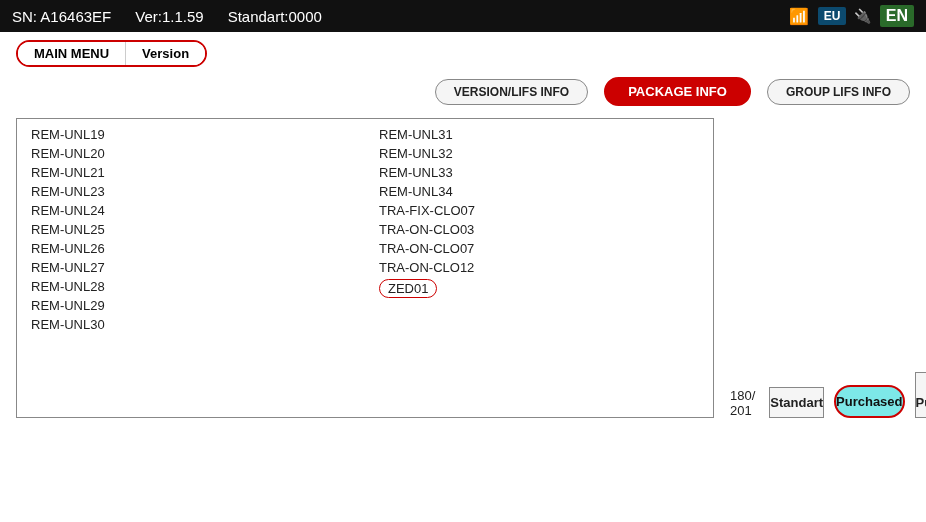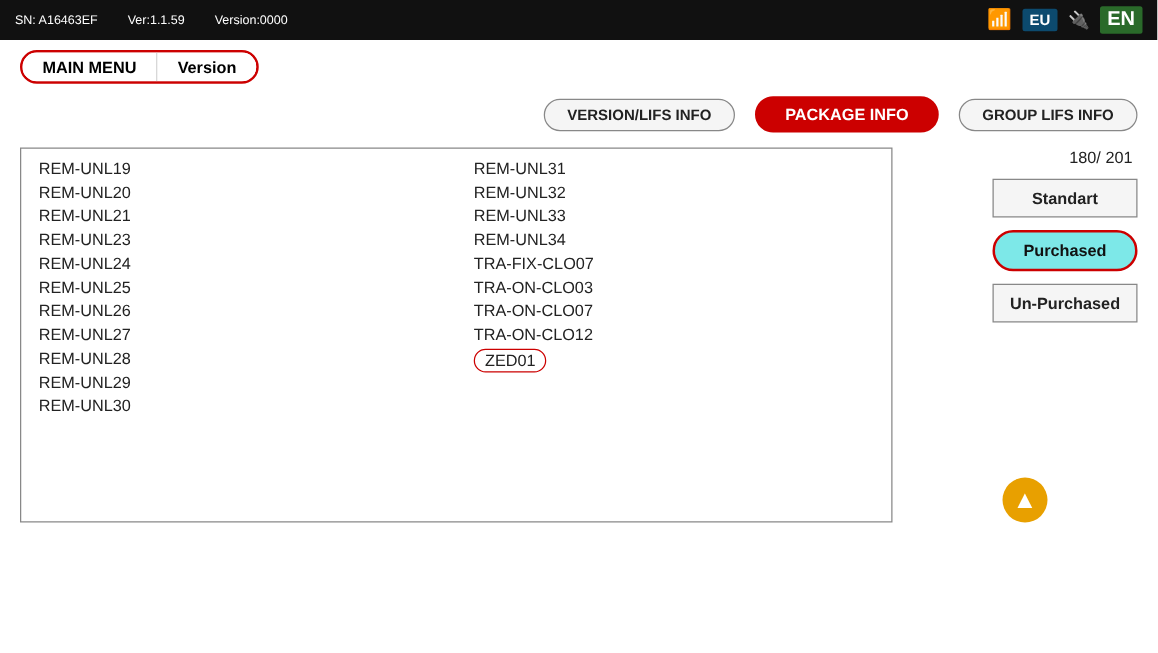--- a/index.html
+++ b/index.html
@@ -17,21 +17,21 @@
     #top-bar {
       background: #111;
       color: #fff;
       display: flex;
       align-items: center;
       padding: 4px 12px;
       height: 32px;
       gap: 24px;
     }
     .top-bar-item {
-      font-size: 10px;
+      font-size: 15px;
       color: #fff;
     }
     .top-bar-right {
       margin-left: auto;
       display: flex;
       align-items: center;
       gap: 8px;
     }
     .badge-eu {
       background: #0c4a6e;
@@ -142,21 +142,20 @@
       border: 1.5px solid #cc0000;
       border-radius: 10px;
       padding: 1px 8px;
       display: inline-block;
     }
 
     
     #right-panel {
       width: 180px;
       display: flex;
-      flex-direction: column;
       align-items: flex-end;
       gap: 10px;
     }
     .counter-text {
       font-size: 13px;
       color: #222;
       align-self: flex-end;
       margin-right: 4px;
     }
     .right-btn {
@@ -191,21 +190,21 @@
       cursor: pointer;
       align-self: center;
     }
   </style>
 </head>
 <body>
 
 <div id="top-bar">
   <span class="top-bar-item">SN: A16463EF</span>
   <span class="top-bar-item">Ver:1.1.59</span>
-  <span class="top-bar-item">Version:0000</span>
+  <span class="top-bar-item">Standart:0000</span>
   <div class="top-bar-right">
     <span class="wifi-icon">📶</span>
     <span class="badge-eu">EU</span>
     <span class="usb-icon">🔌</span>
     <span class="badge-en">EN</span>
   </div>
 </div>
 
 <div id="main">
 

